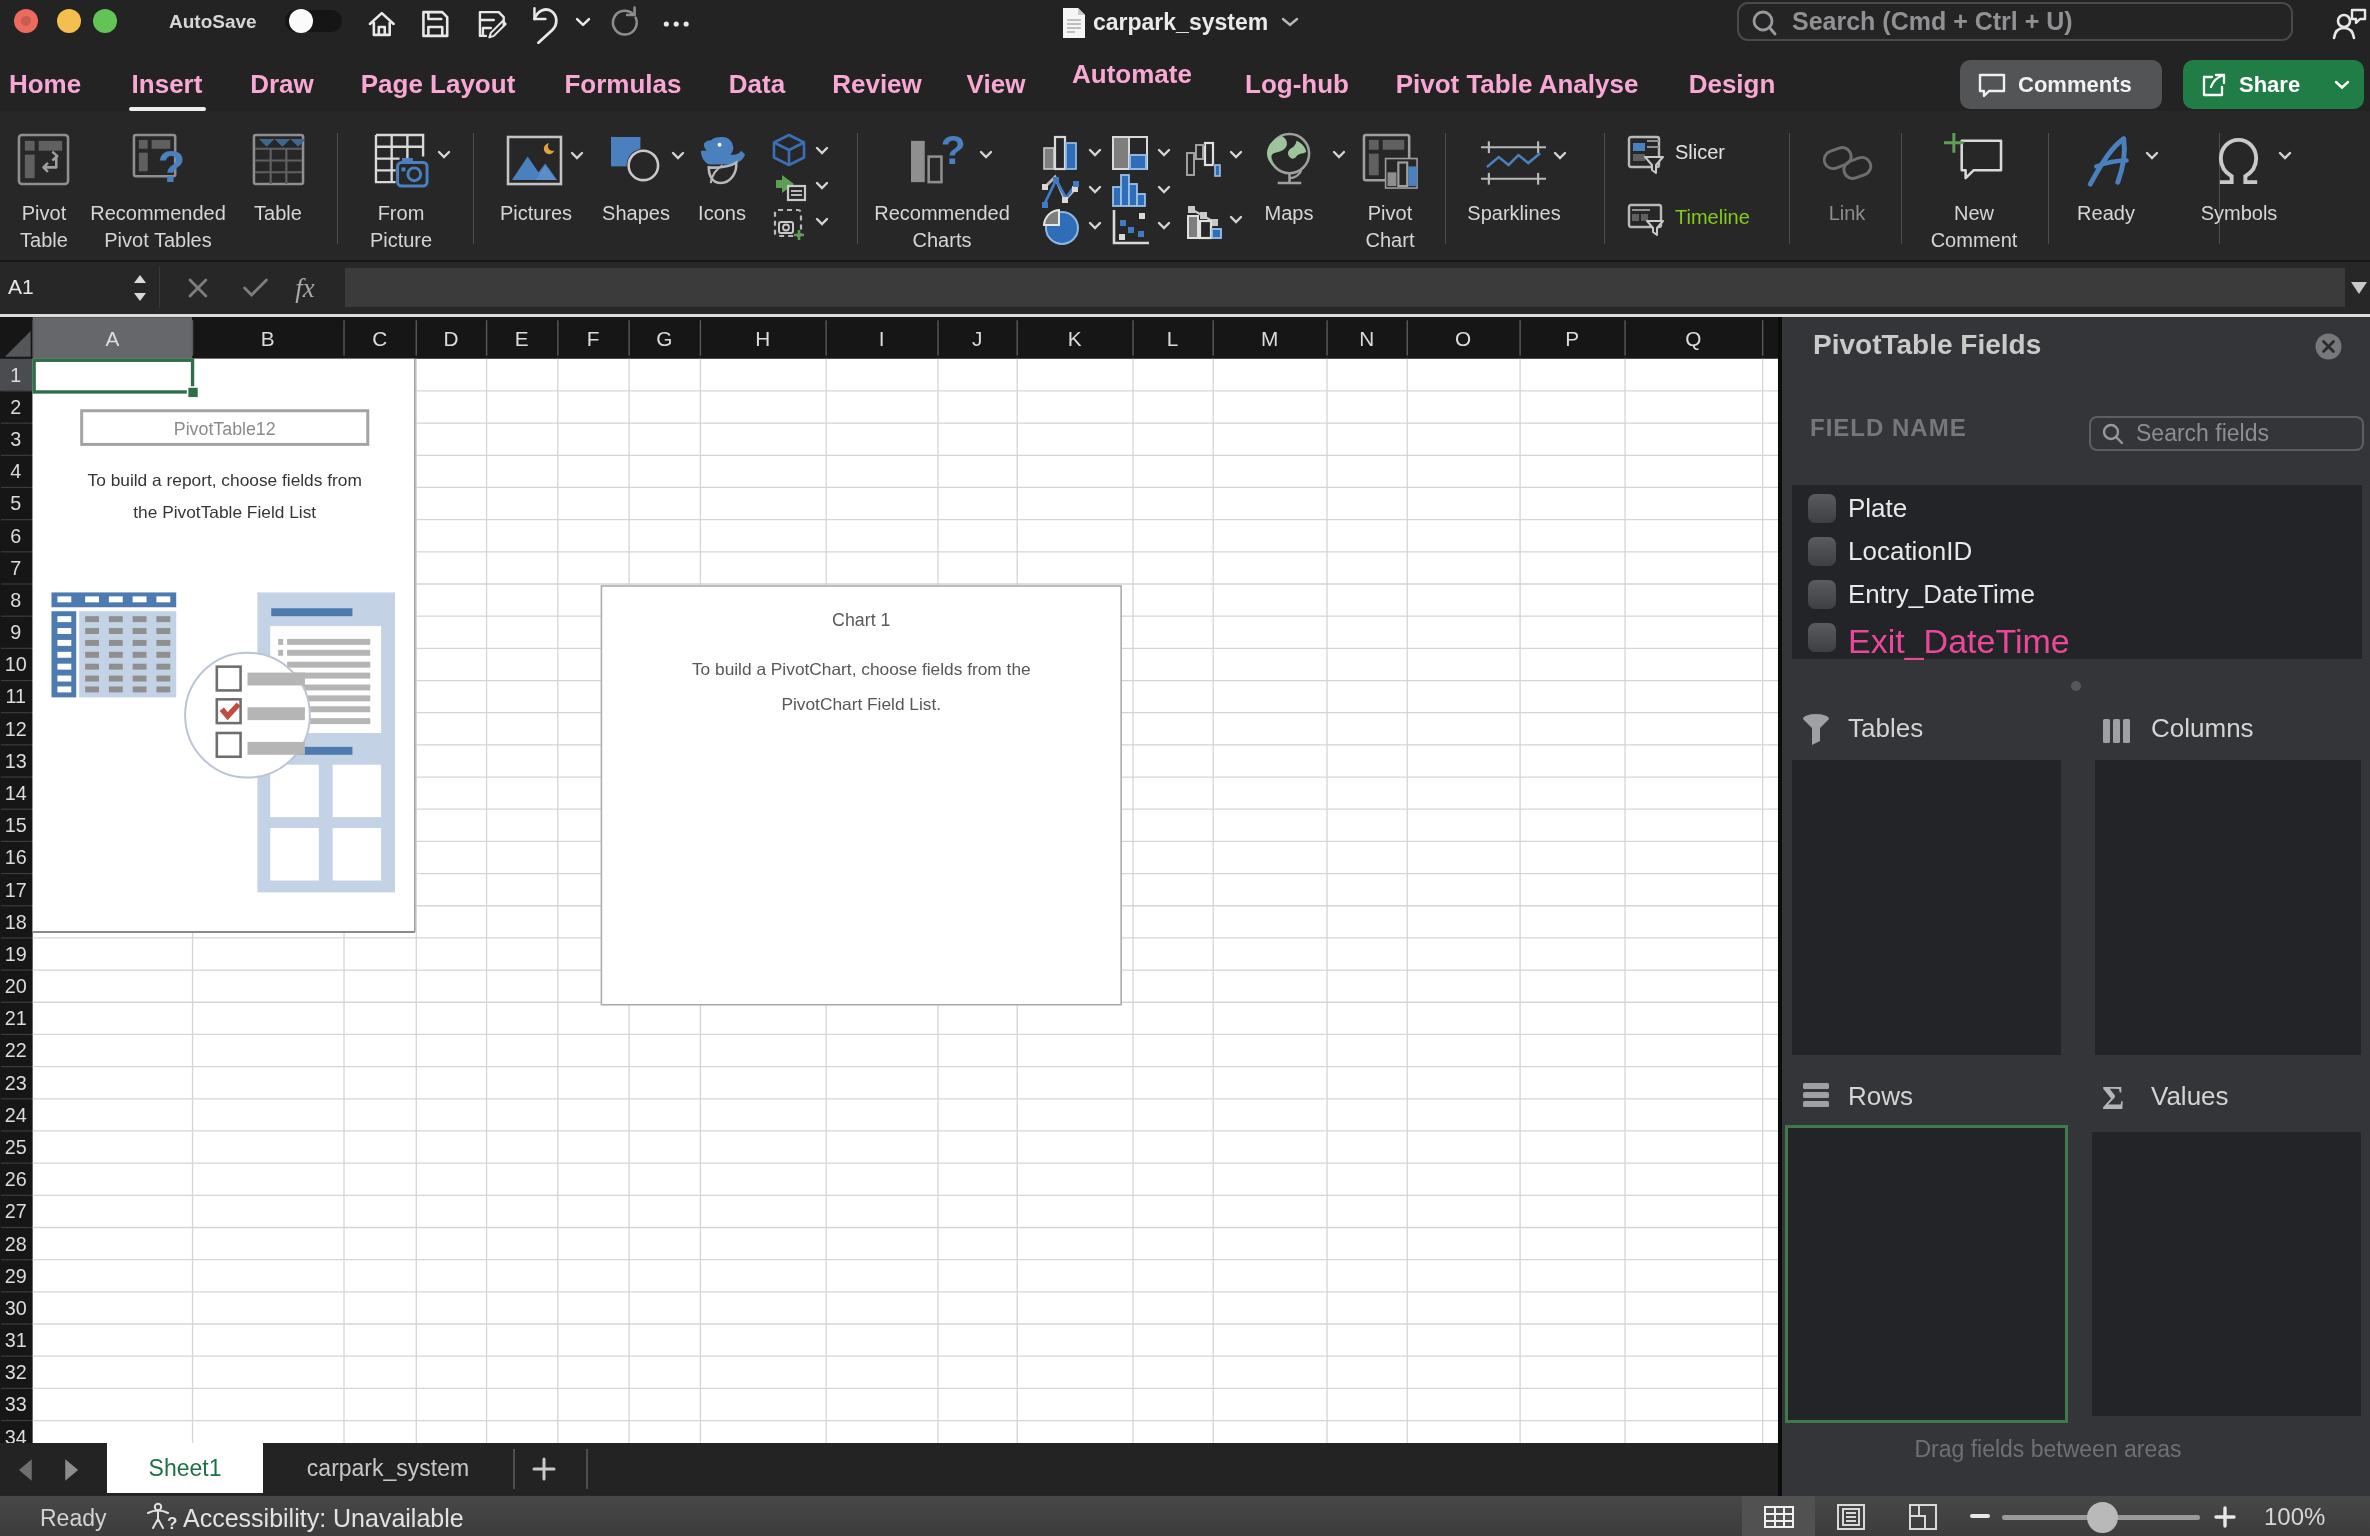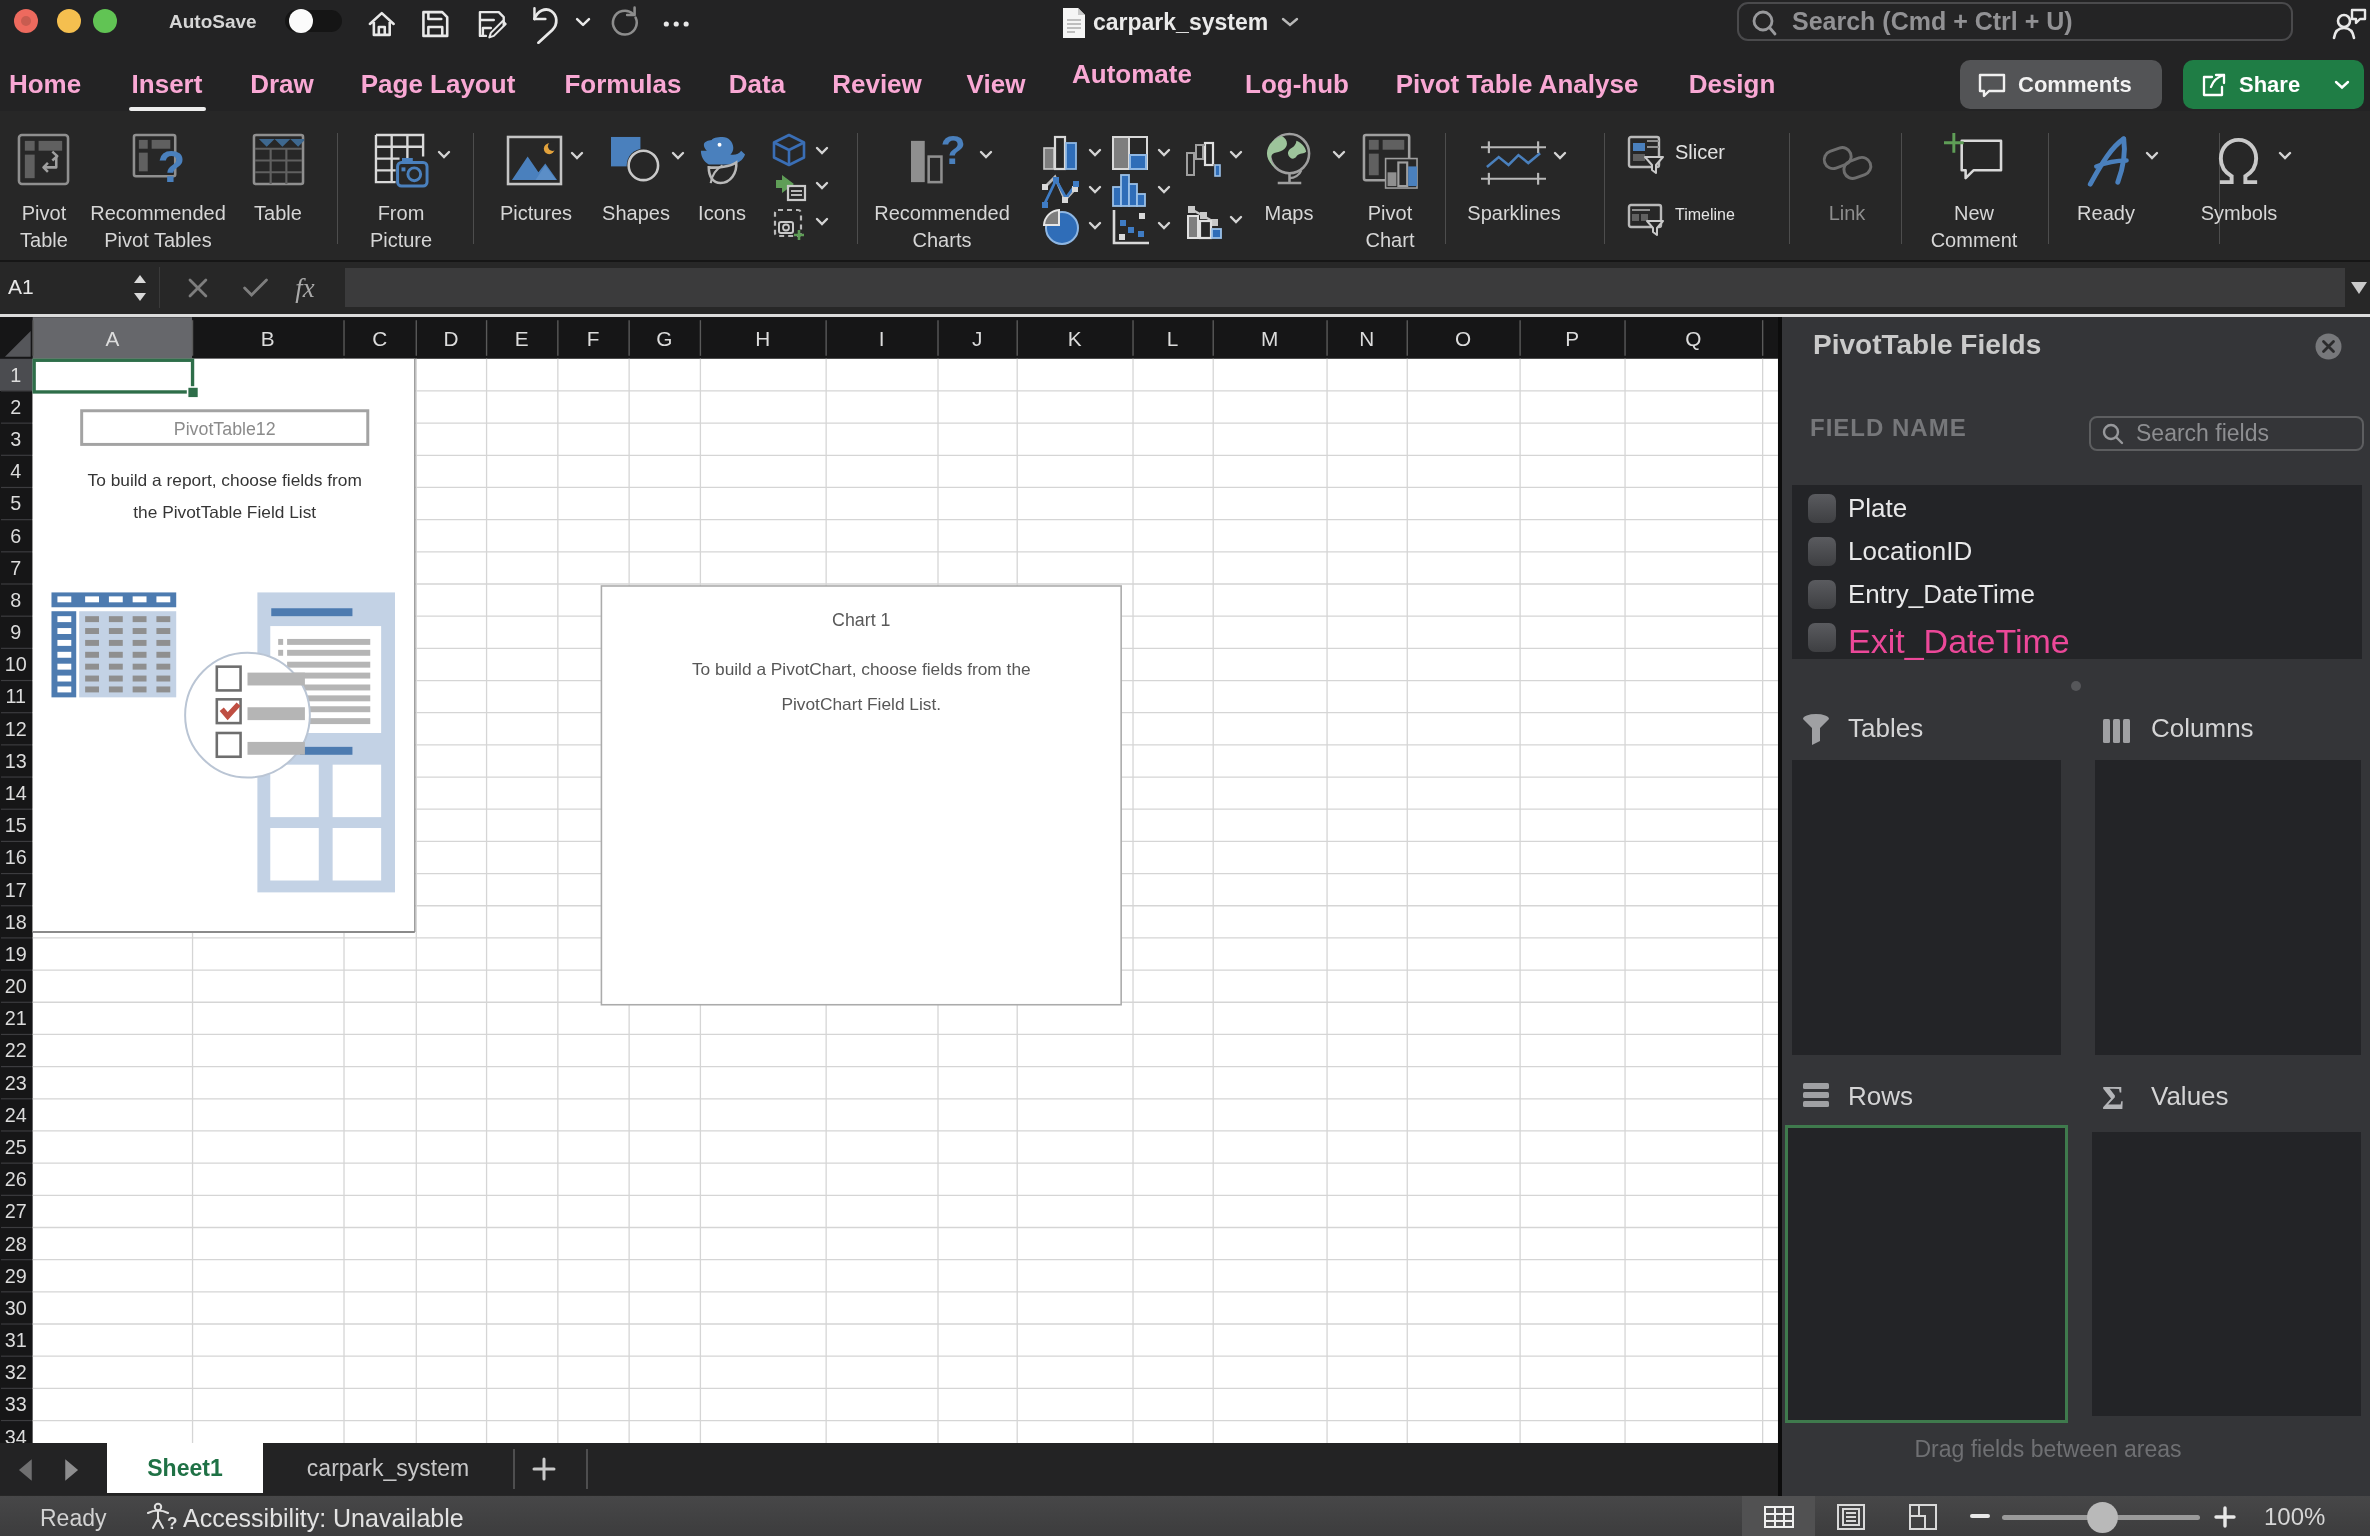--- a/index.html
+++ b/index.html
@@ -357,21 +357,21 @@
 <path d="M18 22 h18 l-7 8 v8 l-4-3 v-5 z" fill="#272727" stroke="#c9c9c9" stroke-width="2" stroke-linejoin="round"></path>
 </svg>
 <div class="abs" style="left:1675px;top:141px;color:#e2e2e2;font-size:20px">Slicer</div>
 <svg style="left:1627px;top:201px" width="38" height="38" viewBox="0 0 38 38">
 <rect x="2" y="4" width="32" height="22" rx="2" fill="none" stroke="#b9b9b9" stroke-width="2.4"></rect>
 <rect x="5" y="13" width="7" height="7" fill="#606060"></rect>
     <rect x="14" y="13" width="7" height="7" fill="#606060"></rect>
 <path d="M5 9 h18" stroke="#8f8f8f" stroke-width="2"></path>
 <path d="M20 20 h16 l-6 7 v7 l-4-3 v-4 z" fill="#272727" stroke="#c9c9c9" stroke-width="2" stroke-linejoin="round"></path>
 </svg>
-<div class="abs" style="left:1675px;top:206px;color:#e5e5e5;font-size:16px">Timeline</div>
+<div class="abs" style="left:1675px;top:206px;color:#84cc16;font-size:20px">Timeline</div>
 <svg style="left:1818px;top:139px" width="59" height="48" viewBox="0 0 60 48">
 <g fill="none" stroke="#6e6e6e" stroke-width="3">
 <rect x="6" y="10" width="28" height="18" rx="9" transform="rotate(-20 20 19)"></rect>
 <rect x="26" y="20" width="28" height="18" rx="9" transform="rotate(-20 40 29)"></rect>
 </g>
   </svg>
 <div class="lbl ctr" style="left:1847px;top:200px;color:#8d8d8d">Link</div>
 <svg style="left:1942px;top:131px" width="63" height="59" viewBox="0 0 64 60">
 <path d="M20 10 H60 V40 H32 L24 48 V40 H20 Z" fill="none" stroke="#d9d9d9" stroke-width="2.6" stroke-linejoin="round"></path>
 <path d="M12 2 V22 M2 12 H22" stroke="#5f9e57" stroke-width="3"></path>
@@ -717,21 +717,21 @@
     <div class="abs" style="left:3px;top:808px;width:283px;height:298px;background:#232427;border:3.5px solid #3f7a4d"></div>
     <div class="abs" style="left:310px;top:815px;width:269px;height:284px;background:#232427"></div>
     <div class="abs ctr" style="left:266px;top:1119px;color:#6f7073;font-size:23px">Drag fields between areas</div>
   </div>
 <div class="abs" style="left:0;top:1443px;width:1778px;height:52px;background:#232324"></div>
 <svg style="left:14px;top:1457px" width="69" height="26" viewBox="0 0 70 26">
 <path d="M18 2 L5 13 L18 24 Z" fill="#6f6f70"></path>
     <path d="M52 2 L65 13 L52 24 Z" fill="#8d8d8e"></path>
   </svg>
 <div class="abs" style="left:107px;top:1443px;width:156px;height:50px;background:#ffffff"></div>
-<div class="abs ctr" style="left:185px;top:1443px;height:50px;line-height:50px;color:#1f7145;font-size:23px;font-weight:bold">Sheet1</div>
+<div class="abs ctr" style="left:185px;top:1443px;height:50px;line-height:50px;color:#1f7145;font-size:23px;font-weight:normal">Sheet1</div>
 <div class="abs ctr" style="left:388px;top:1443px;height:50px;line-height:50px;color:#c7c7c8;font-size:23px">carpark_system</div>
 <div class="abs" style="left:513px;top:1449px;width:2px;height:40px;background:#4e4e4f"></div>
 <svg style="left:530px;top:1455px" width="28" height="28" viewBox="0 0 28 28">
     <path d="M14 4 V24 M4 14 H24" stroke="#c9c9c9" stroke-width="3" stroke-linecap="round"></path>
   </svg>
 <div class="abs" style="left:586px;top:1449px;width:2px;height:40px;background:#4e4e4f"></div>
 <div class="abs" style="left:0;top:1496px;width:2370px;height:41px;background:linear-gradient(#474748,#3c3c3d)"></div>
 <div class="abs" style="left:40px;top:1498px;height:41px;line-height:41px;color:#d2d2d2;font-size:23px">Ready</div>
 <svg style="left:145px;top:1502px" width="34" height="30" viewBox="0 0 34 30">
 <g fill="none" stroke="#e0e0e0" stroke-width="2" stroke-linecap="round">

